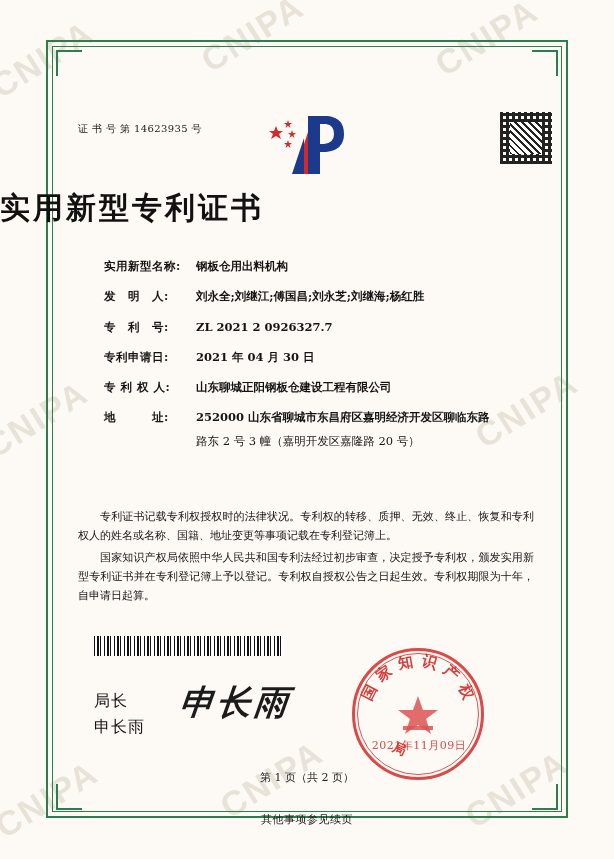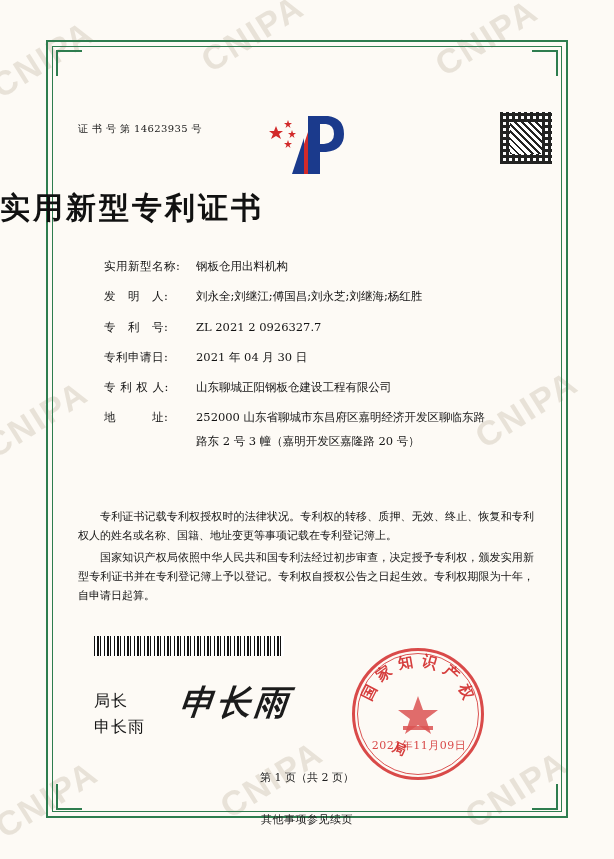--- a/index.html
+++ b/index.html
@@ -120,20 +120,21 @@
     left: 104px; top: 258px;
     width: 420px;
     font-size: 11.5px;
     color: #141414;
     line-height: 1.5;
   }
   .frow {
     display: flex;
     margin-bottom: 13px;
     align-items: flex-start;
+    font-weight: bold;
   }
   .flabel {
     width: 92px;
     flex: none;
     letter-spacing: 0.5px;
     white-space: nowrap;
   }
   .fvalue {
     flex: 1;
   }

